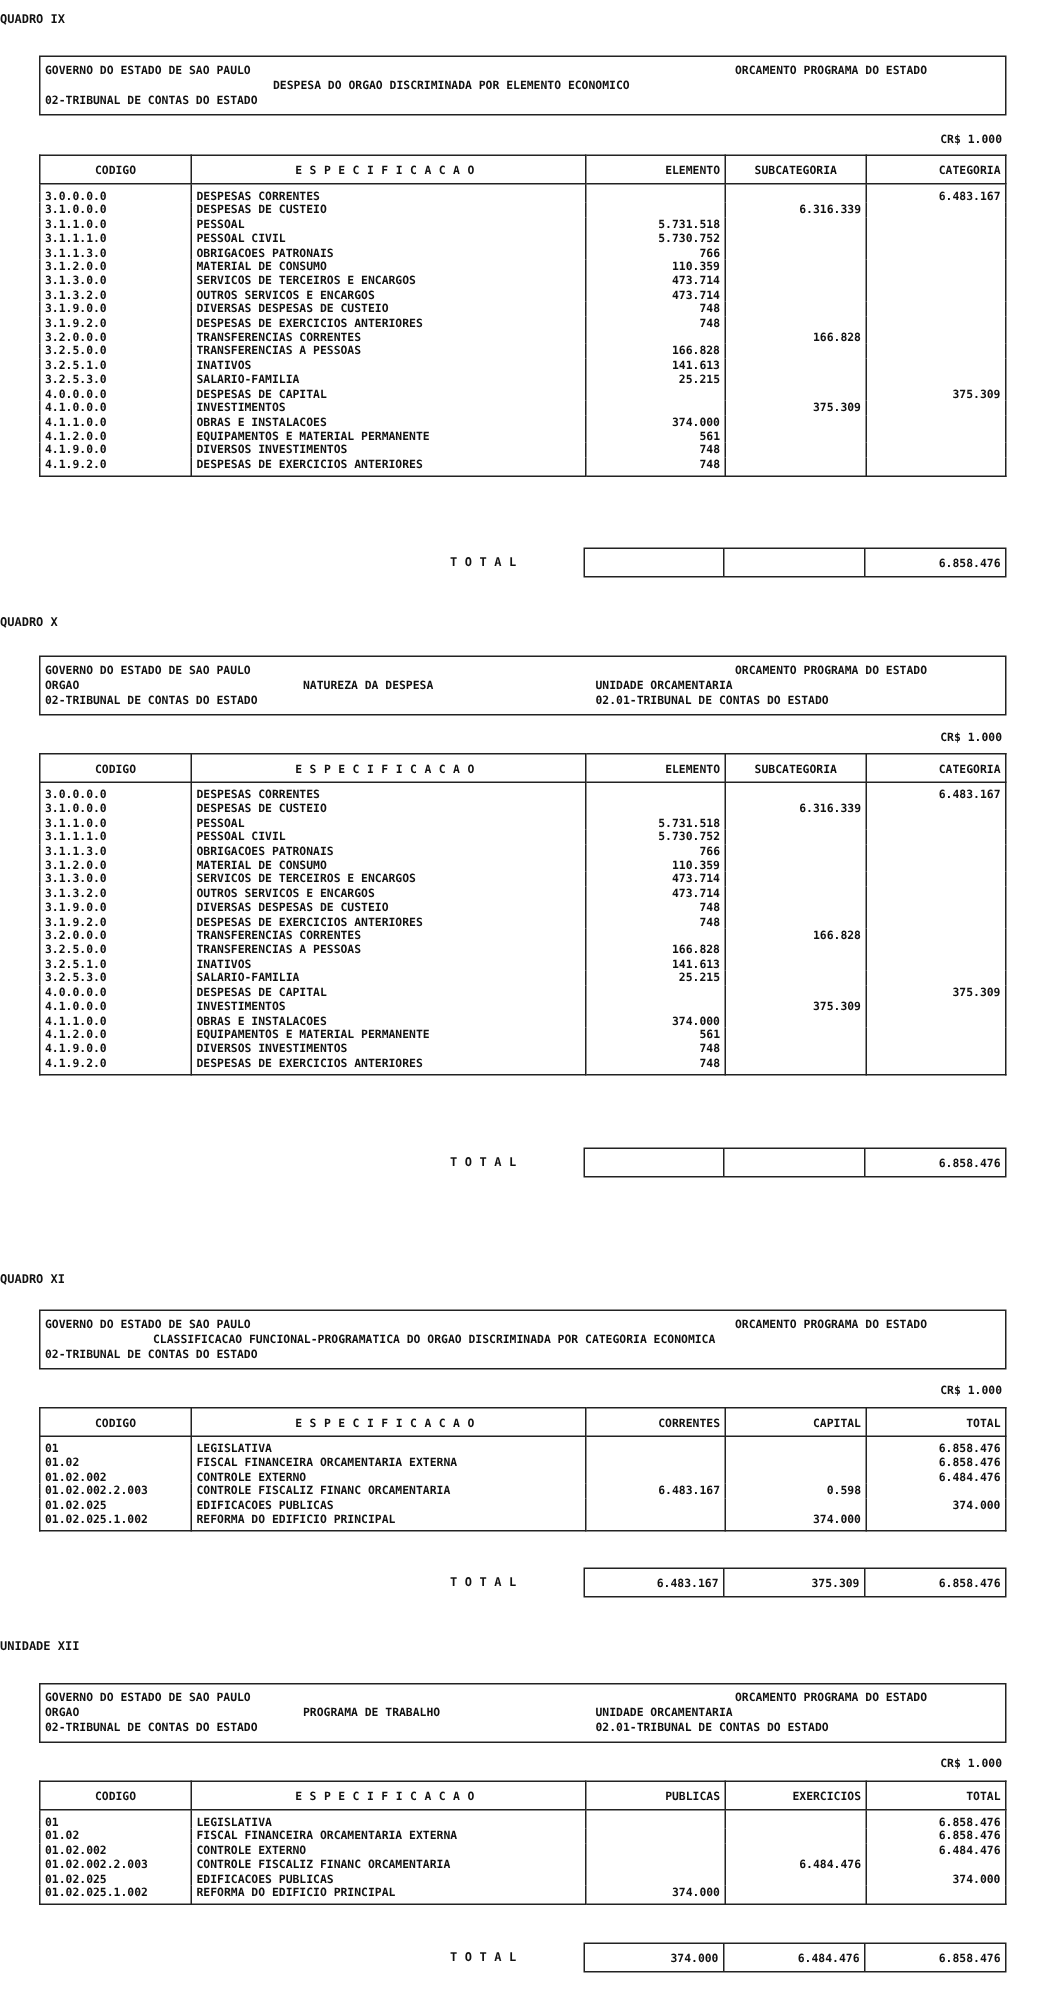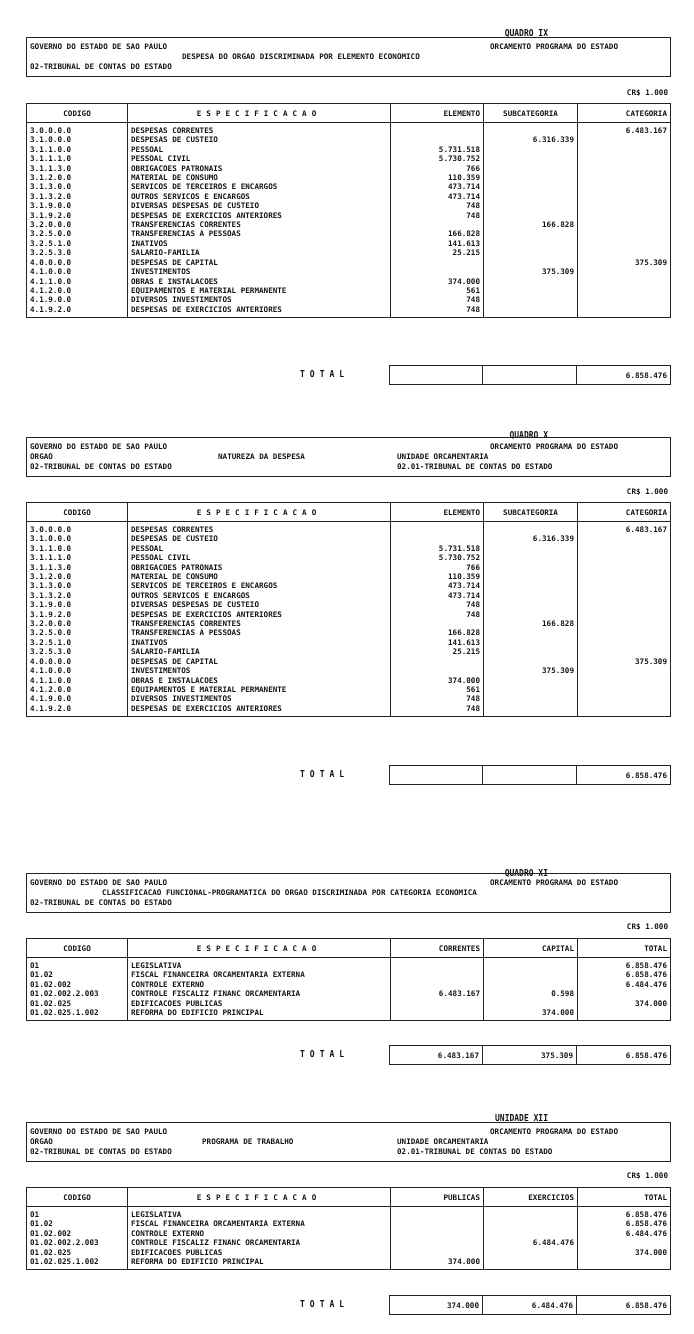--- a/index.html
+++ b/index.html
@@ -1,18 +1,18 @@
 <!DOCTYPE html>
 <html><head>
 <meta charset="utf-8">
 <style>
   html, body { margin:0; padding:0; background:#fff; }
   body { width:694px; height:1334px; position:relative; overflow:hidden;
          font-family:"DejaVu Sans Mono","Liberation Mono",monospace; color:#111; }
-  .qtitle { position:absolute; left:0; width:548px; text-align:right; font-size:8px; font-weight:bold;margin-top:21px; }
+  .qtitle { position:absolute; left:0; width:548px; text-align:left; font-size:8px; font-weight:bold; }
   .hbox { position:absolute; left:26px; width:645px; border:1.5px solid #222; font-size:7.6px; font-weight:bold; box-sizing:border-box; }
   .hbox .ln { position:absolute; white-space:pre; }
   .unit { position:absolute; right:26px; font-size:7.6px; font-weight:bold; }
   table.t { position:absolute; left:26px; width:644px; border-collapse:collapse; font-size:7.6px; font-weight:bold; table-layout:fixed; }
   table.t th { border:1.5px solid #222; height:18px; padding:0 3px; font-weight:bold; }
   table.t th.c { text-align:center; }
   table.t th.sp { text-align:center; letter-spacing:5px; }
   table.t th.r { text-align:right; }
   table.t td { border-left:1.5px solid #222; border-right:1.5px solid #222; padding:0 3px; height:9.4px; line-height:9.4px; white-space:nowrap; overflow:hidden; vertical-align:top; }
   table.t tbody tr:first-child td { padding-top:3px; }
@@ -205,21 +205,21 @@
           <div class="cell" style="width: 93px;">6.858.476</div>
         </div>
       </div>
     </div>
     <div>
       <div class="qtitle" style="top: 410px;">QUADRO X</div>
       <div class="hbox" style="top: 437px; height: 40px;">
         <div class="ln" style="left: 3px; top: 4px;">GOVERNO DO ESTADO DE SAO PAULO</div>
         <div class="ln" style="left: 463px; top: 4px;">ORCAMENTO PROGRAMA DO ESTADO</div>
         <div class="ln" style="left: 3px; top: 14px;">ORGAO</div>
-        <div class="ln" style="left: 191px; top: 14px;">NATUREZA DA DESPESA</div>
+        <div class="ln" style="left: 175px; top: 14px;">NATUREZA DA DESPESA</div>
         <div class="ln" style="left: 370px; top: 14px;">UNIDADE ORCAMENTARIA</div>
         <div class="ln" style="left: 3px; top: 24px;">02-TRIBUNAL DE CONTAS DO ESTADO</div>
         <div class="ln" style="left: 370px; top: 24px;">02.01-TRIBUNAL DE CONTAS DO ESTADO</div>
       </div>
       <div class="unit" style="top: 487px;">CR$ 1.000</div>
       <table class="t" style="top: 502px;">
         <colgroup>
           <col style="width: 101px;">
           <col style="width: 263px;">
           <col style="width: 93px;">

